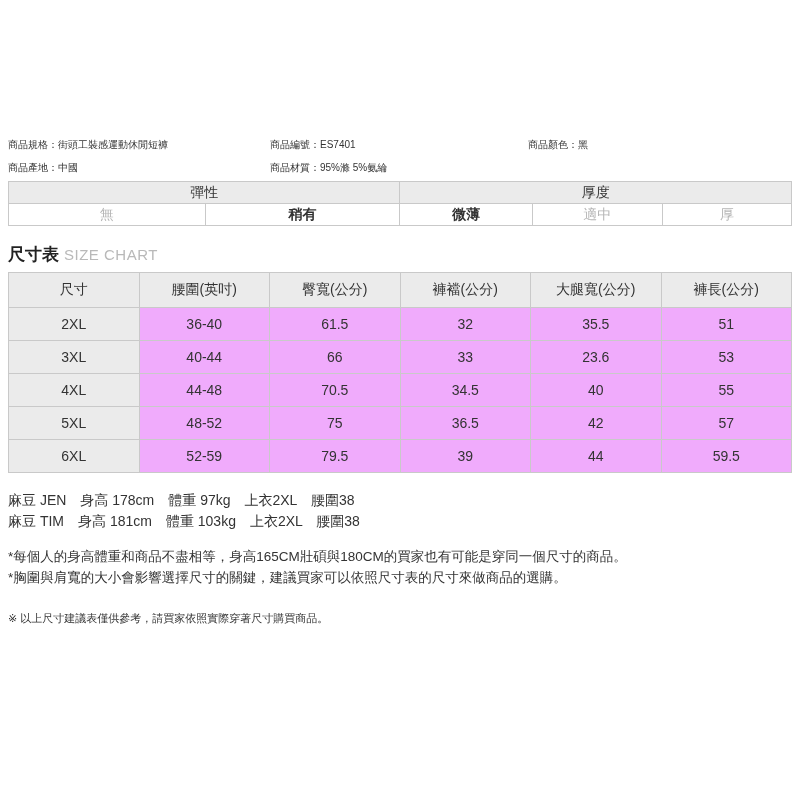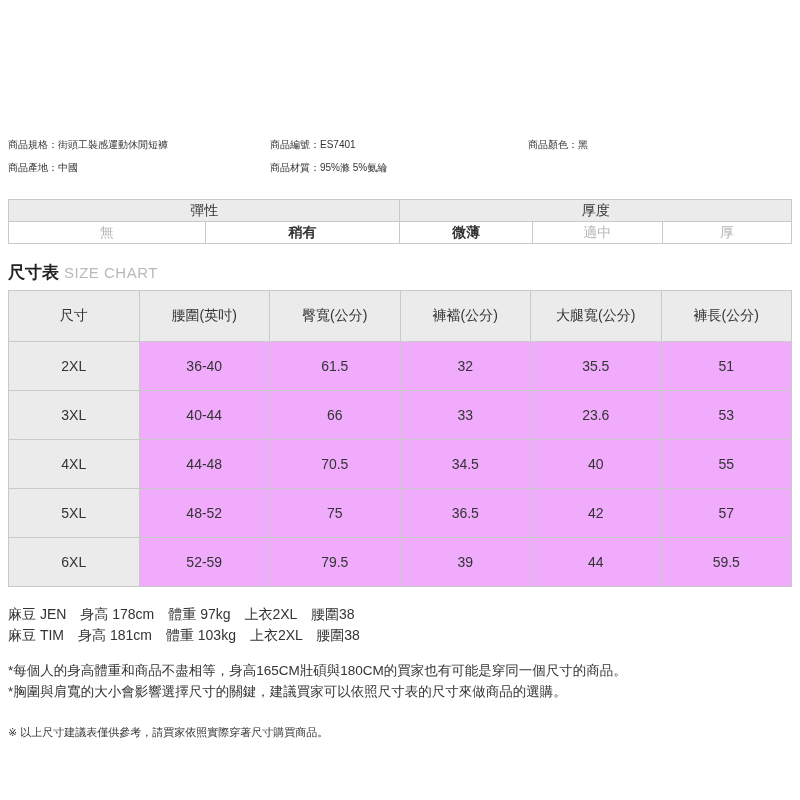--- a/index.html
+++ b/index.html
@@ -39,21 +39,21 @@
   .desc-line {
     font-size: 14px;
     line-height: 20px;
   }
 
   
   table.attr-table {
     width: 100%;
     border-collapse: collapse;
     table-layout: fixed;
-    margin-top: 20px;
+    margin-top: 2px;
   }
   table.attr-table th, table.attr-table td {
     border: 1px solid #c9c9c9;
     height: 22px;
     padding: 0;
     text-align: center;
     font-size: 14px;
     font-weight: normal;
   }
   table.attr-table th { background: #ebebeb; color: #333333; }
@@ -64,21 +64,21 @@
   .size-section { margin-top: 19px; }
   table.size-table {
     width: 100%;
     border-collapse: collapse;
     table-layout: fixed;
     margin-top: 4px;
   }
   table.size-table th, table.size-table td {
     border: 1px solid #c9c9c9;
     height: 22px;
-    padding: 16px;
+    padding: 8px;
     text-align: center;
     font-size: 14px;
     font-weight: normal;
     margin-left: 31px;
   }
   table.size-table th { background: #ebebeb; color: #333333; }
   table.size-table td { background: #f0abfc; color: #333333; }
 
   .models { margin-top: 17px; }
   .model-line { font-size: 14px; line-height: 21px; }

